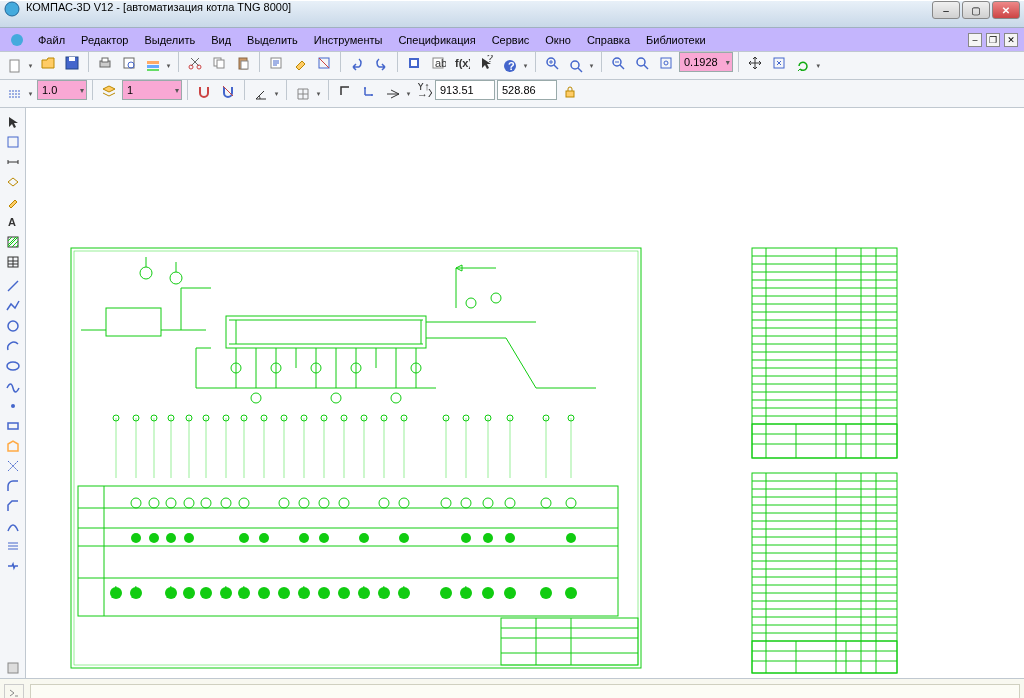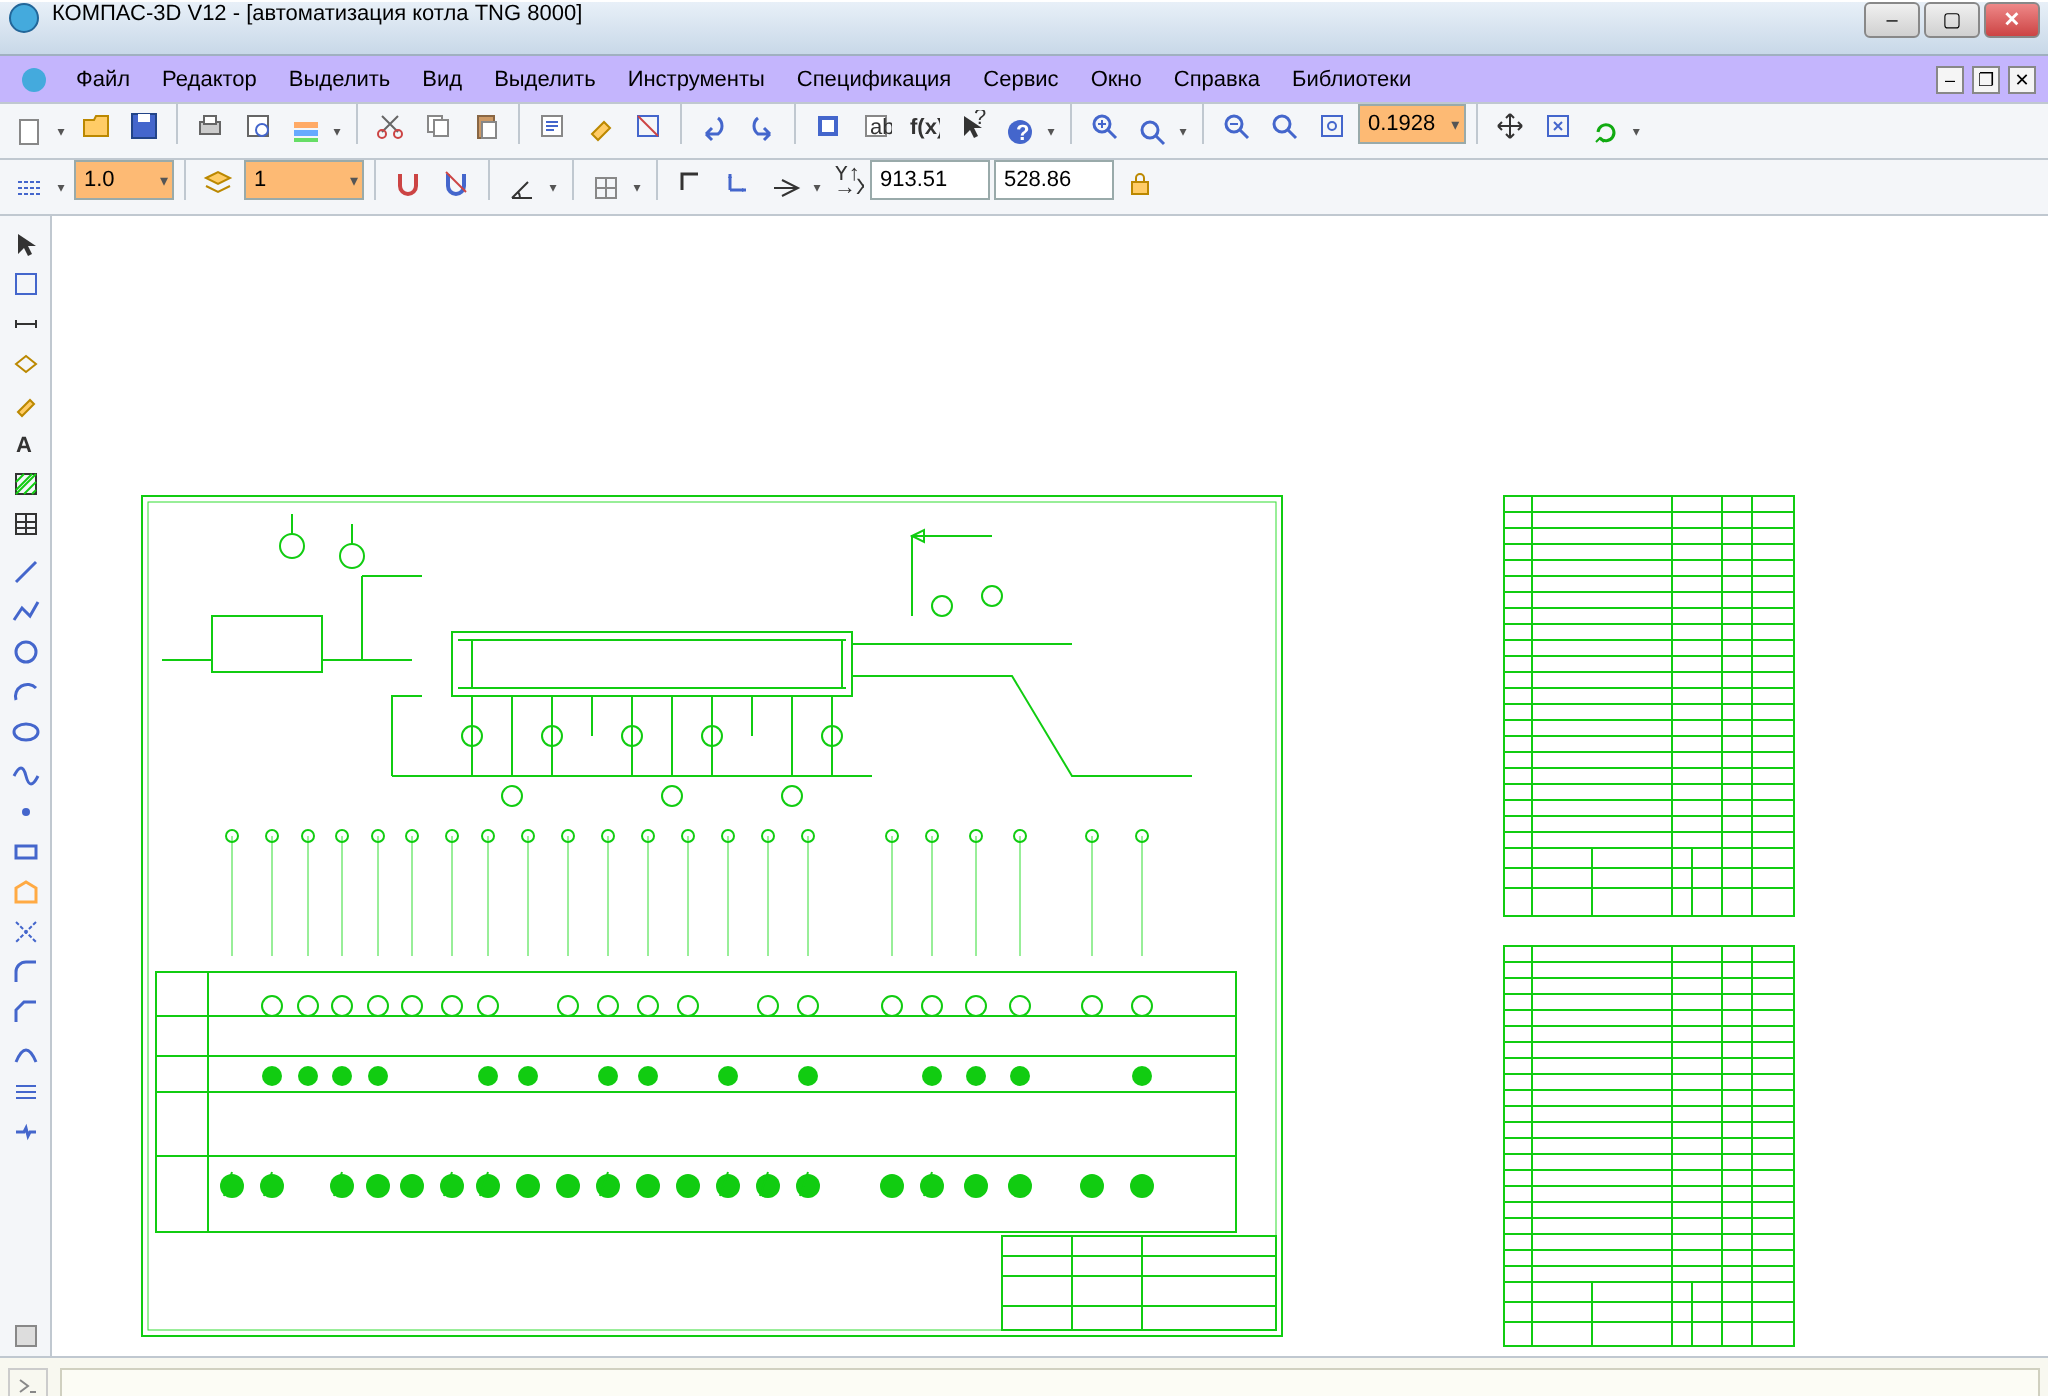--- a/index.html
+++ b/index.html
@@ -19,21 +19,21 @@
 .menubar .spacer { flex: 1; }
 .doc-btns { display: flex; gap: 4px; }
 .doc-btn { width: 14px; height: 14px; border: 1px solid #888; display: flex; align-items: center; justify-content: center; font-size: 9px; cursor: pointer; background: #f5f5f5; }
 
 .toolbar { height: 28px; background: #f4f6f9; display: flex; padding: 0 4px; gap: 2px; border-bottom: 1px solid #c0c8d0; }
 .tbtn { width: 22px; height: 22px; border: 1px solid transparent; display: flex; align-items: center; justify-content: center; cursor: pointer; border-radius: 2px; }
 .tbtn svg { width: 16px; height: 16px; }
 .tsep { width: 1px; height: 20px; background: #c0c8d0; margin: 0 3px; }
 .tdrop { display: flex; align-items: center; }
 .tdrop .arr { width: 9px; height: 22px; display: flex; align-items: center; justify-content: center; font-size: 7px; cursor: pointer; color: #555; }
-.combo { height: 20px; border: 1px solid #9aa; background: #fdba74; padding: 0 14px 0 4px; display: flex; align-items: center; position: relative; min-width: 50px; }
+.combo { height: 20px; border: 1px solid #9aa; background: #f9a8d4; padding: 0 14px 0 4px; display: flex; align-items: center; position: relative; min-width: 50px; }
 .combo .carr { position: absolute; right: 2px; font-size: 8px; color: #555; }
 .num-field { height: 20px; border: 1px solid #9aa; background: #fff; padding: 0 4px; display: flex; align-items: center; width: 60px; }
 
 .workspace { display: flex; height: 570px; }
 .left-tools { width: 26px; background: #f4f6f9; border-right: 1px solid #c0c8d0; display: flex; flex-direction: column; align-items: center; padding-top: 4px; gap: 0px; }
 .left-tools .tbtn { width: 22px; height: 20px; }
 
 .canvas-wrap { flex: 1; background: #fff; position: relative; overflow: hidden; }
 .canvas { position: absolute; inset: 0; }
 

